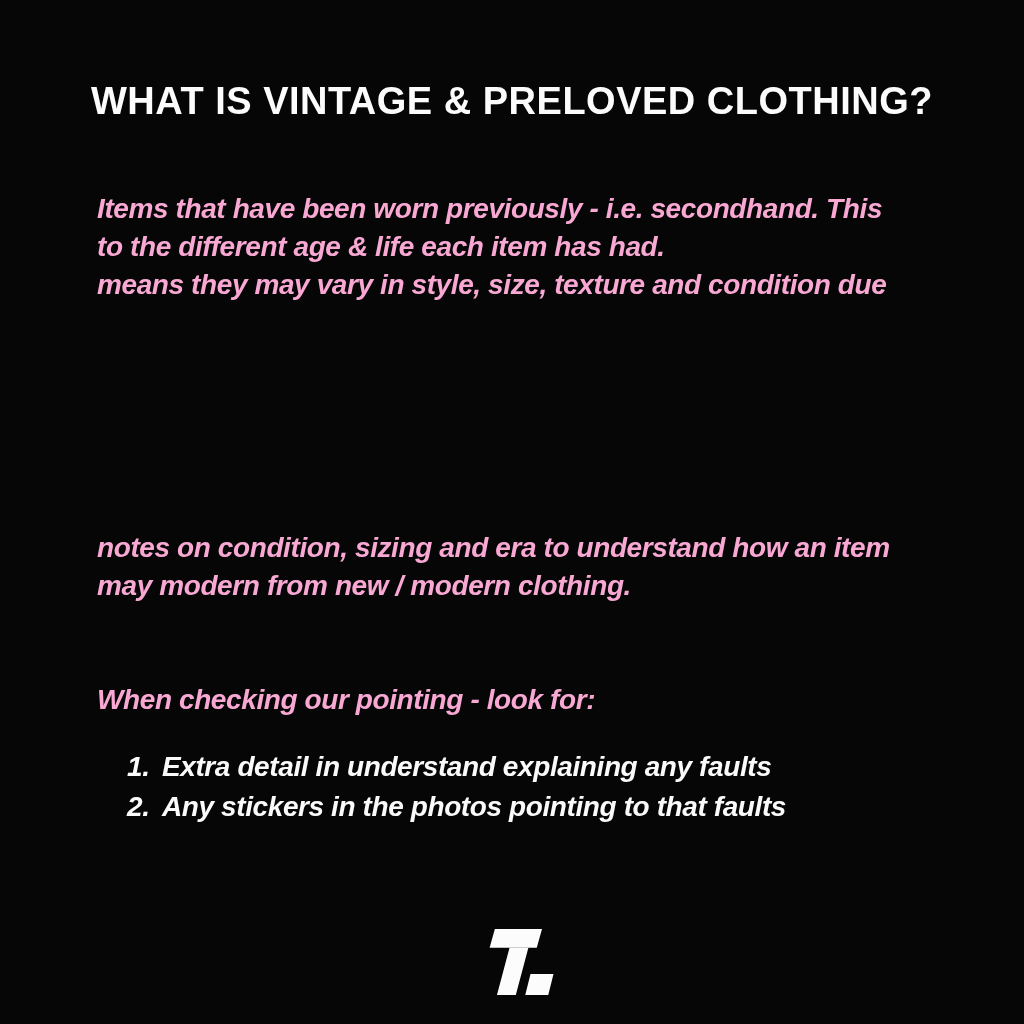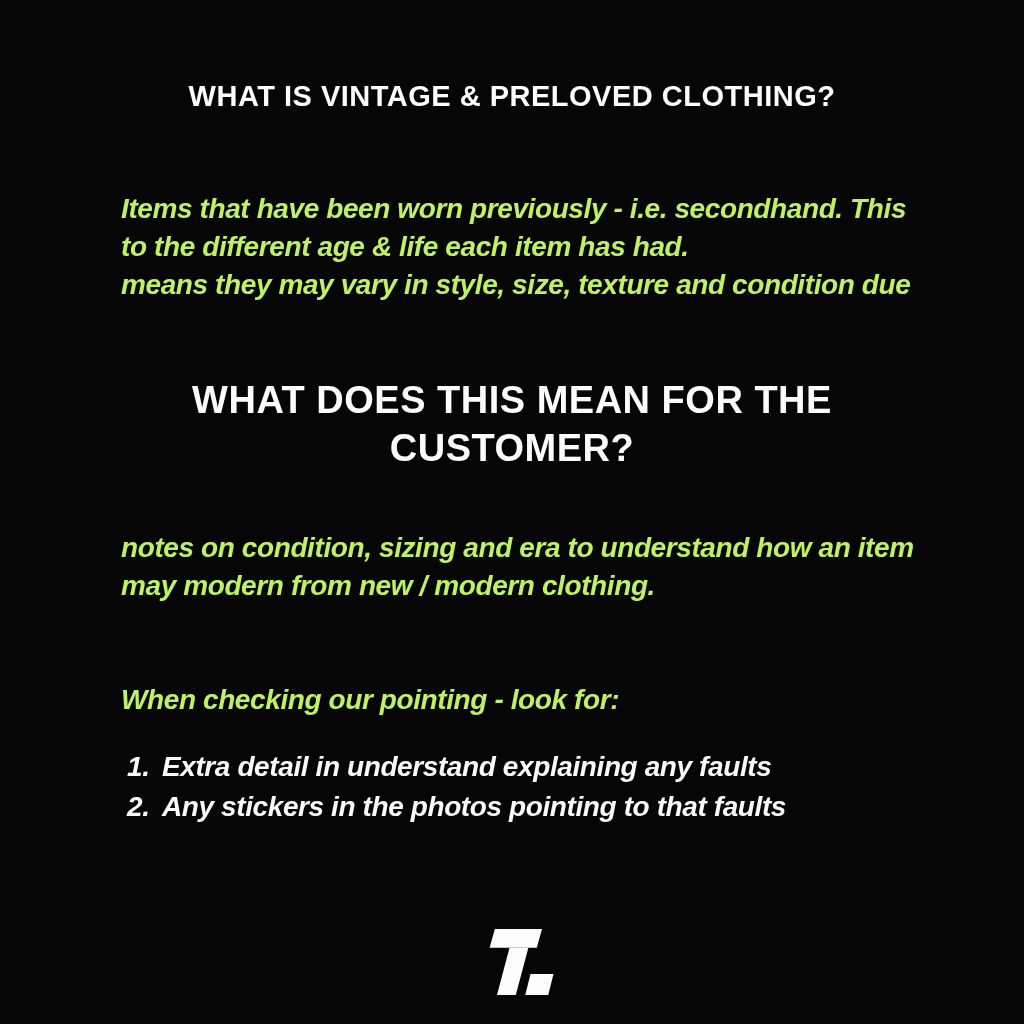--- a/index.html
+++ b/index.html
@@ -15,21 +15,21 @@
     overflow: hidden;
     font-family: "Liberation Sans", sans-serif;
     color: #fcfcfc;
   }
   .h1 {
     position: absolute;
     top: 80px;
     left: 0;
     right: 0;
     text-align: center;
-    font-size: 29px;
+    font-size: 38px;
     font-weight: bold;
     letter-spacing: 0.5px;
     color: #fcfcfc;
   }
   .h2 {
     position: absolute;
     top: 376px;
     left: 0;
     right: 0;
     text-align: center;
@@ -41,22 +41,21 @@
   }
   .para {
     position: absolute;
     left: 97px;
     right: 60px;
     font-style: italic;
     font-weight: bold;
     font-size: 28px;
     letter-spacing: -0.4px;
     line-height: 38px;
-    color: #bef264;
-    margin-left: 24px;
+    color: #f9a8d4;
   }
   .intro { top: 190px; }
   .info  { top: 529px; }
   .prompt { top: 681px; }
   .list {
     position: absolute;
     left: 127px;
     top: 747px;
     font-style: italic;
     font-weight: bold;
@@ -87,24 +86,20 @@
 <div class="canvas">
 
   <div class="h1">WHAT IS VINTAGE &amp; PRELOVED CLOTHING?</div>
 
   <div class="para intro">
     <div class="ln">Items that have been worn previously - i.e. secondhand. This</div>
     <div class="ln">to the different age &amp; life each item has had.</div>
     <div class="ln">means they may vary in style, size, texture and condition due</div>
   </div>
 
-  <div class="h2">
-    <div class="ln">WHAT DOES THIS MEAN FOR THE</div>
-    <div class="ln">CUSTOMER?</div>
-  </div>
 
   <div class="para info">
     <div class="ln">notes on condition, sizing and era to understand how an item</div>
     <div class="ln">may modern from new / modern clothing.</div>
   </div>
 
   <div class="para prompt">When checking our pointing - look for:</div>
 
   <div class="list">
     <div class="row">

